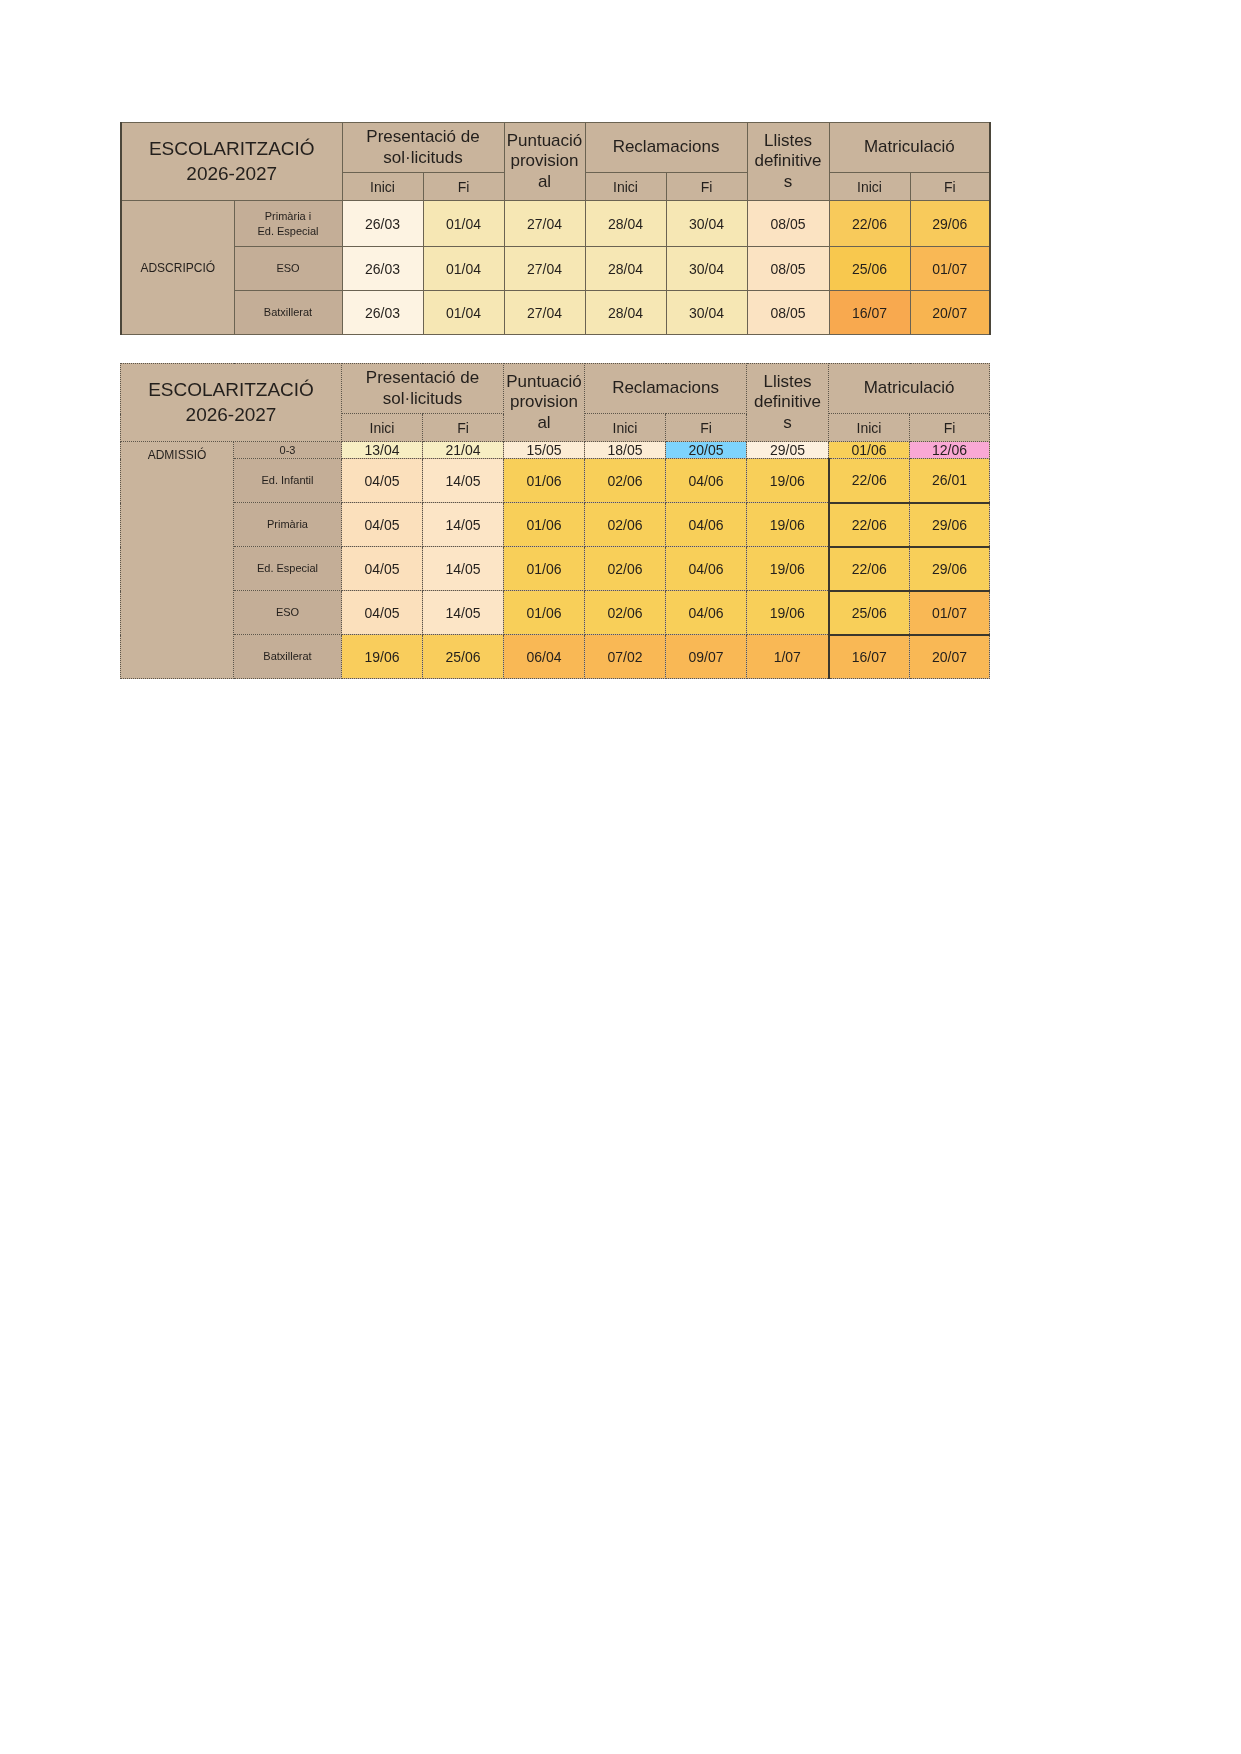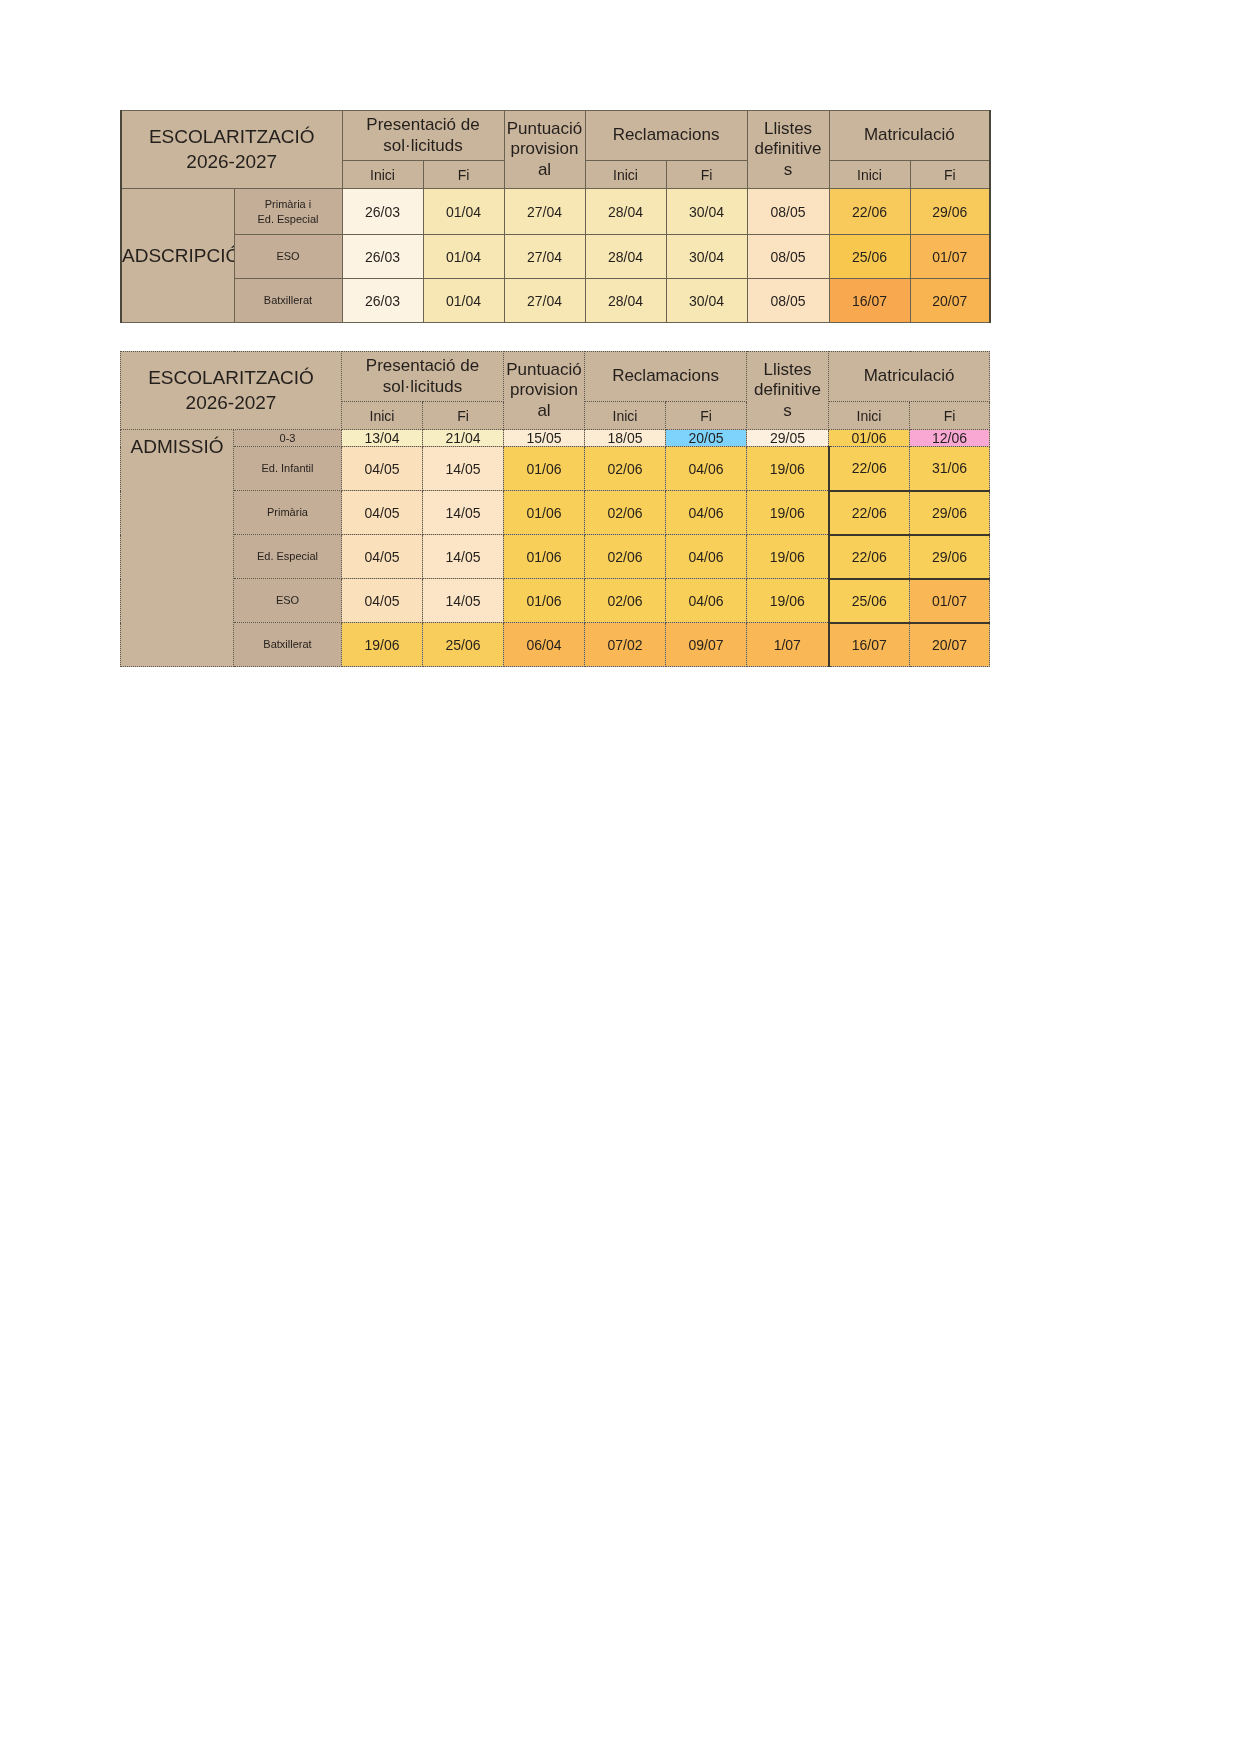--- a/index.html
+++ b/index.html
@@ -10,20 +10,21 @@
     color:#1a1a1a;
     -webkit-font-smoothing:antialiased;
   }
   .page{position:relative;width:1241px;height:1754px;}
 
   .tbl{
     position:absolute;
     border-collapse:collapse;
     table-layout:fixed;
     background:#c9b49c;
+    margin-top:12px;
   }
   .tbl td{
     padding:0;
     margin:0;
     text-align:center;
     vertical-align:middle;
     color:#231f1c;
     overflow:hidden;
   }
 
@@ -48,21 +49,21 @@
     font-size:19px;
     line-height:1.3;
     background:#c9b49c;
   }
   .hdr-sub{
     background:#c9b49c;
     font-size:14px;
   }
   .rowhdr{
     background:#c9b49c;
-    font-size:19px;
+    font-size:12px;
     text-align:center;
   }
   .stage{
     background:#c4ae97;
     font-size:11px;
     text-align:left;
     padding-left:7px;
     line-height:1.35;
   }
   .cell{ font-size:14px; }
@@ -227,21 +228,21 @@
 
       <tr class="rowB">
         <td class="stage">Ed. Infantil</td>
         <td class="cell" style="background:#fbe0bc">04/05</td>
         <td class="cell" style="background:#fce5c6">14/05</td>
         <td class="cell" style="background:#f8cf59">01/06</td>
         <td class="cell" style="background:#f8cf59">02/06</td>
         <td class="cell" style="background:#f8cf59">04/06</td>
         <td class="cell" style="background:#f8cf59">19/06</td>
         <td class="cell solid-l-force" style="background:#f8cf59;border-left:2px solid #3b372d">22/06</td>
-        <td class="cell" style="background:#f8cf59">31/06</td>
+        <td class="cell" style="background:#f8cf59">26/01</td>
       </tr>
 
       <tr class="rowB">
         <td class="stage">Primària</td>
         <td class="cell" style="background:#fbe0bc">04/05</td>
         <td class="cell" style="background:#fce5c6">14/05</td>
         <td class="cell" style="background:#f8cf59">01/06</td>
         <td class="cell" style="background:#f8cf59">02/06</td>
         <td class="cell" style="background:#f8cf59">04/06</td>
         <td class="cell" style="background:#f8cf59">19/06</td>

